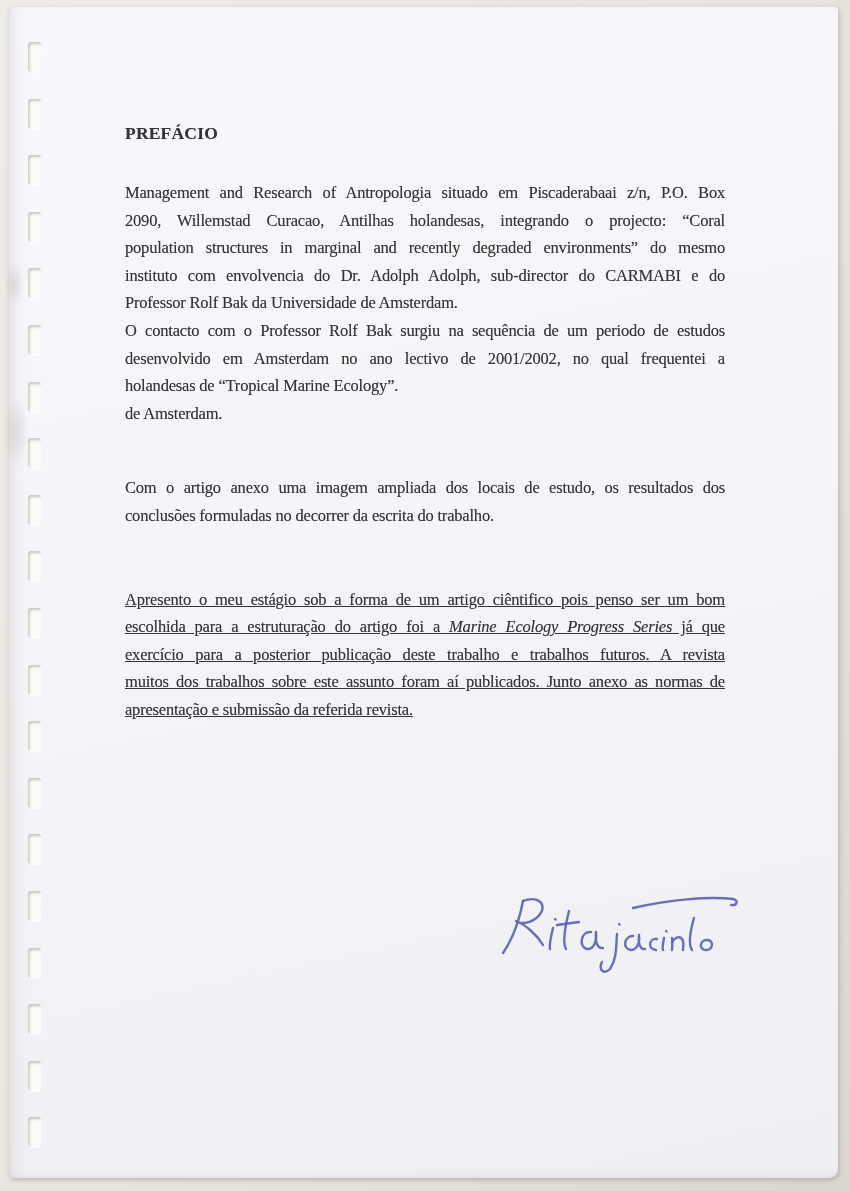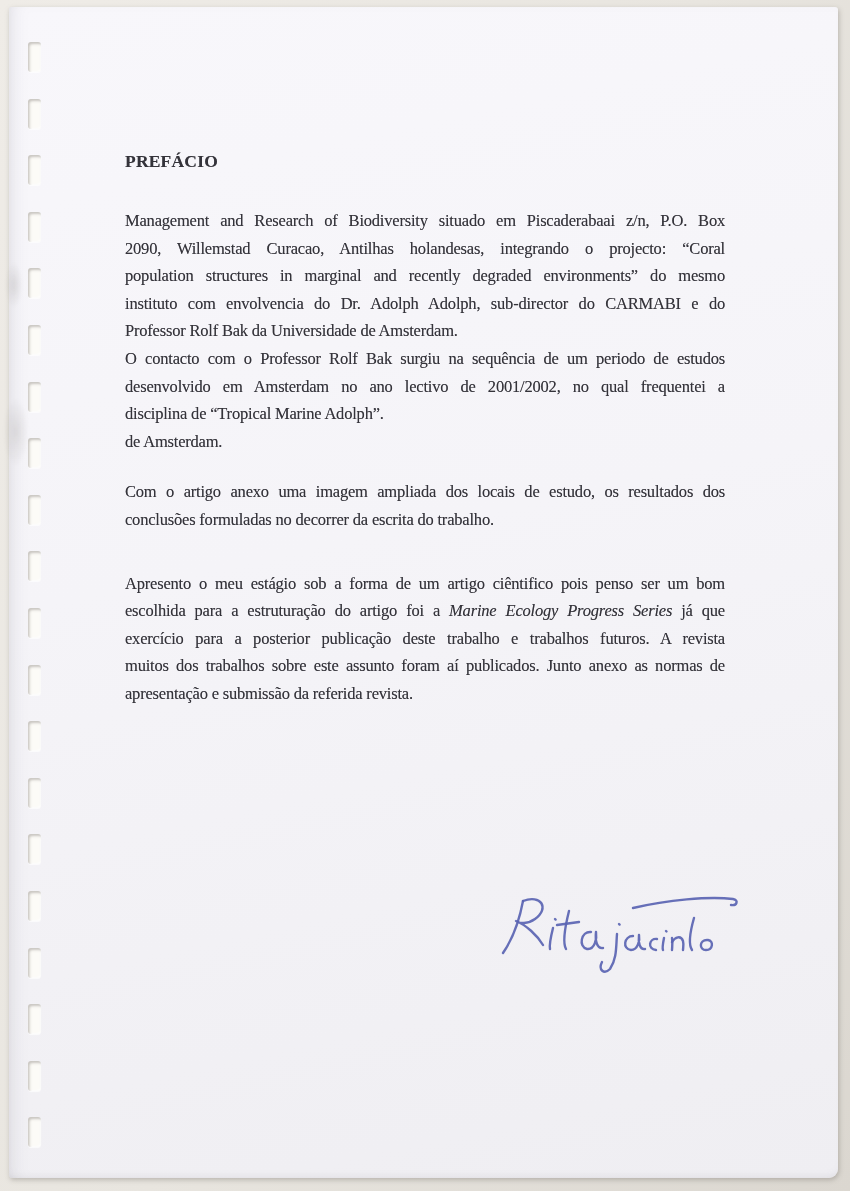--- a/index.html
+++ b/index.html
@@ -45,42 +45,42 @@
     pointer-events: none;
     background: radial-gradient(ellipse at center, rgba(112, 106, 100, 0.16) 0%, rgba(112,106,100,0.0) 70%);
     filter: blur(1px);
   }
   .smudge.s1 { left: -6px; top: 390px; width: 26px; height: 70px; }
   .smudge.s2 { left: -4px; top: 255px; width: 18px; height: 46px; }
 
   
   .textblock {
     position: absolute;
-    left: 116px; top: 140px;
+    left: 116px; top: 112px;
     width: 600px;
     color: #34333a;
     font-size: 16.5px;
     letter-spacing: -0.2px;
     text-shadow: 0 0 0.4px rgba(45, 44, 52, 0.45);
   }
   .title {
     font-size: 17.5px;
     font-weight: bold;
     letter-spacing: 0.2px;
     line-height: 28px;
     margin: 0 0 32px 0;
   }
   .line {
     line-height: 27.6px;
     text-align: justify;
     text-align-last: justify;
   }
   .line.last { text-align-last: left; }
-  .block + .block { margin-top: 23px; }
-  .block:nth-child(3) { margin-top: 36px; }
+  .block + .block { margin-top: 47px; }
+  .block:nth-child(3) { margin-top: 56px; text-decoration: underline; }
   em { font-style: italic; }
 
   
   .signature {
     position: absolute;
     left: 478px; top: 880px;
     width: 260px; height: 100px;
   }
   .signature svg { display: block; width: 100%; height: 100%; }
   .signature path {
@@ -121,30 +121,30 @@
       </div>
 
     <div class="smudge s1"></div>
     <div class="smudge s2"></div>
 
     <div class="textblock">
       <h1 class="title">PREFÁCIO</h1>
       <div>
           <div class="block">
             <div class="paragraph">
-              <div class="line">Management and Research of Biodiversity situado em Piscaderabaai z/n, P.O. Box</div>
+              <div class="line">Management and Research of Antropologia situado em Piscaderabaai z/n, P.O. Box</div>
               <div class="line">2090, Willemstad Curacao, Antilhas holandesas, integrando o projecto: “Coral</div>
               <div class="line">population structures in marginal and recently degraded environments” do mesmo</div>
               <div class="line">instituto com envolvencia do Dr. Adolph Adolph, sub-director do CARMABI e do</div>
               <div class="line last">Professor Rolf Bak da Universidade de Amsterdam.</div>
             </div>
             <div class="paragraph">
               <div class="line">O contacto com o Professor Rolf Bak surgiu na sequência de um periodo de estudos</div>
               <div class="line">desenvolvido em Amsterdam no ano lectivo de 2001/2002, no qual frequentei a</div>
-              <div class="line last">disciplina de “Tropical Marine Adolph”.</div>
+              <div class="line last">holandesas de “Tropical Marine Ecology”.</div>
             </div>
             <div class="paragraph">
               <div class="line last">de Amsterdam.</div>
             </div>
           </div>
           <div class="block">
             <div class="paragraph">
               <div class="line">Com o artigo anexo uma imagem ampliada dos locais de estudo, os resultados dos</div>
               <div class="line last">conclusões formuladas no decorrer da escrita do trabalho.</div>
             </div>

